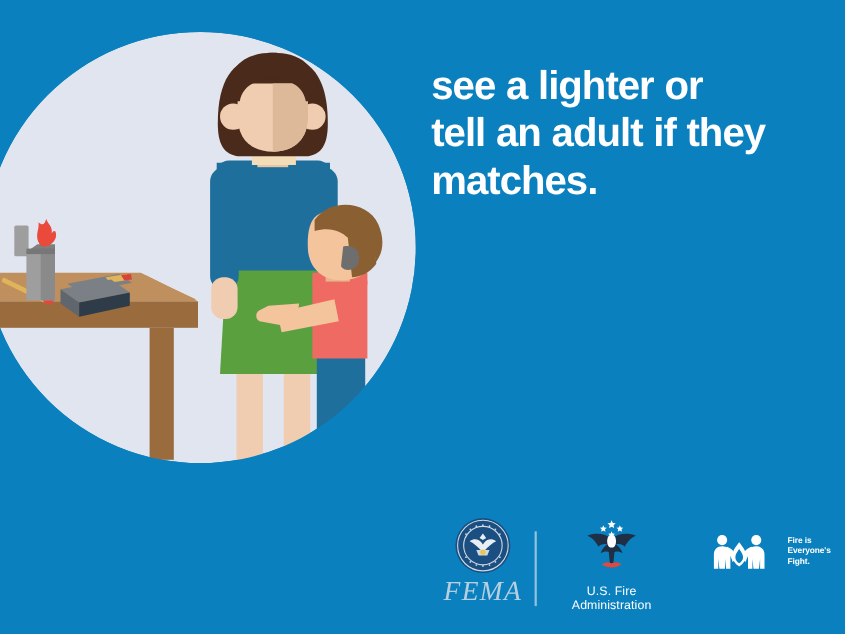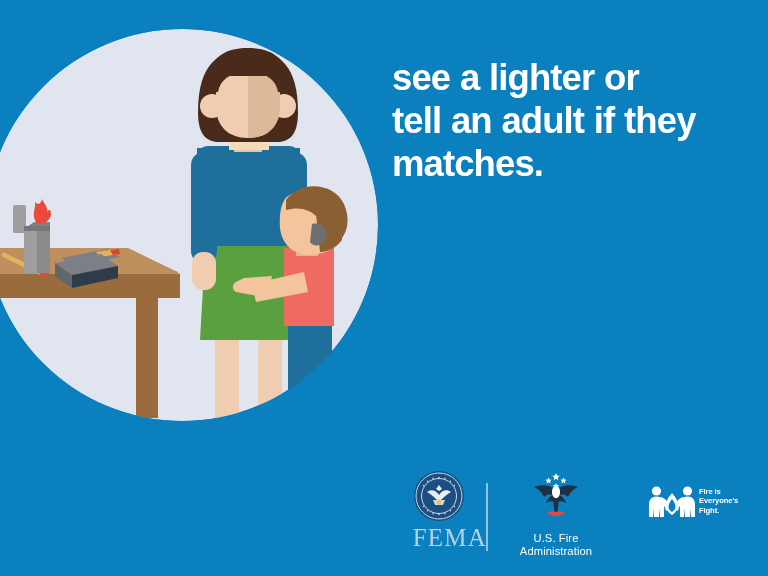--- a/index.html
+++ b/index.html
@@ -46,21 +46,21 @@
   #logo-bar {
     position: absolute;
     left: 380px;
     top: 470px;
     width: 388px;
     height: 86px;
   }
   .logo-block { position: absolute; }
 
   
-  #fema-logo { left: 11px; top: 0px; width: 96px; text-align: right; }
+  #fema-logo { left: 11px; top: 0px; width: 96px; text-align: center; font-style: italic; }
   #fema-seal { margin: 0 auto; display: block; }
   #fema-wordmark {
     margin-top: 3px;
     color: #b8cfe0;
     font-family: "Liberation Serif", serif;
     font-size: 25px;
     letter-spacing: 1.2px;
     line-height: 26px;
   }
 
@@ -84,21 +84,21 @@
     line-height: 13.4px;
     letter-spacing: 0.1px;
   }
   #usfa-wordmark span { display: block; }
 
   
   #fief-logo { left: 268px; top: 14px; width: 120px; }
   #fief-inner { display: flex; align-items: center; }
   #fief-mark { flex: 0 0 auto; }
   #fief-wordmark {
-    margin-left: 3px;
+    margin-left: 20px;
     color: #ffffff;
     font-weight: bold;
     font-size: 7.6px;
     line-height: 9.2px;
     letter-spacing: -0.1px;
   }
   #fief-wordmark span { display: block; white-space: nowrap; }
 </style>
 </head>
 <body>

